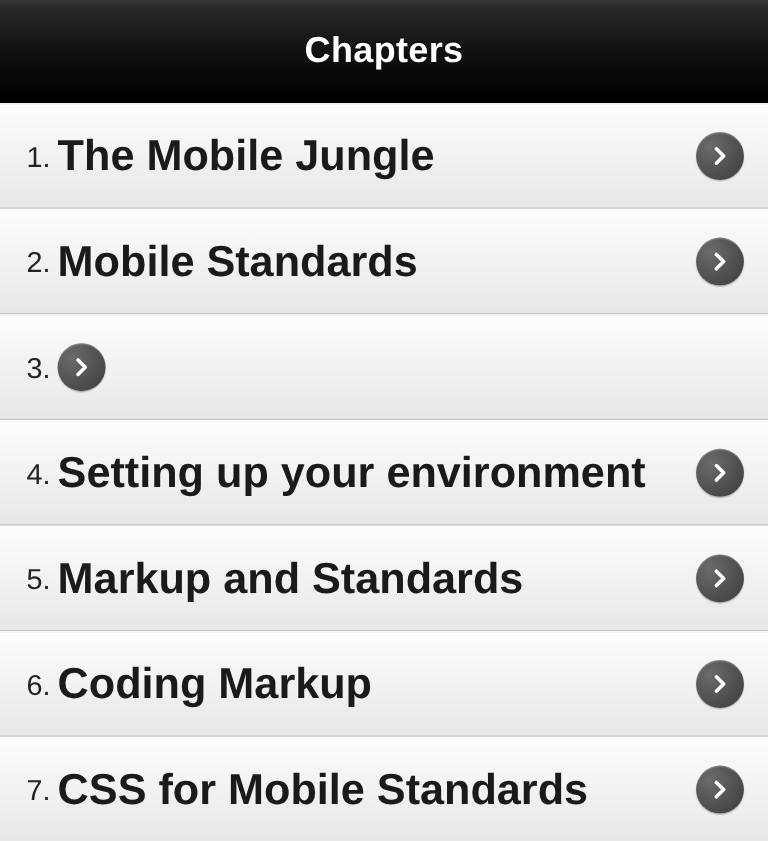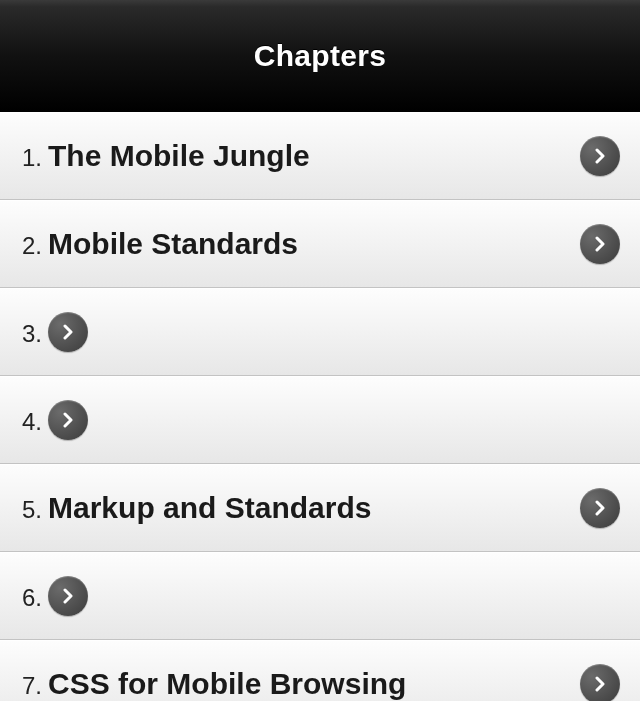--- a/index.html
+++ b/index.html
@@ -5,21 +5,21 @@
   * { box-sizing: border-box; margin: 0; padding: 0; }
   html, body {
     width: 640px;
     height: 701px;
     font-family: -apple-system, "Helvetica Neue", Helvetica, Arial, sans-serif;
     background: #d8d8d8;
     overflow: hidden;
   }
   .header {
     width: 100%;
-    height: 112px;
+    height: 86px;
     background: linear-gradient(to bottom, #3a3a3a 0%, #2a2a2a 6%, #111 50%, #000 100%);
     display: flex;
     align-items: center;
     justify-content: center;
     border-bottom: 1px solid #000;
   }
   .header-title {
     color: #fff;
     font-size: 30px;
     font-weight: 700;
@@ -42,21 +42,21 @@
   }
   .item-number {
     font-size: 24px;
     color: #222;
     font-weight: 400;
     margin-right: 6px;
     position: relative;
     top: 2px;
   }
   .item-label {
-    font-size: 30px;
+    font-size: 36px;
     font-weight: 700;
     color: #1a1a1a;
     flex: 1;
     white-space: nowrap;
     overflow: hidden;
     text-overflow: ellipsis;
     padding-right: 12px;
   }
   .chevron {
     width: 40px;
@@ -107,49 +107,51 @@
     <span class="item-number">3.</span>
     <span class="chevron">
       <svg viewBox="0 0 16 16">
           <path d="M5 2 L11 8 L5 14" stroke="#fff" stroke-width="3" fill="none" stroke-linecap="round" stroke-linejoin="round"></path>
         </svg>
     </span>
   </div>
 
   <div class="list-item">
     <span class="item-number">4.</span>
+    <span class="item-label">Setting up your environment</span>
     <span class="chevron">
       <svg viewBox="0 0 16 16">
           <path d="M5 2 L11 8 L5 14" stroke="#fff" stroke-width="3" fill="none" stroke-linecap="round" stroke-linejoin="round"></path>
         </svg>
     </span>
   </div>
 
   <div class="list-item">
     <span class="item-number">5.</span>
     <span class="item-label">Markup and Standards</span>
     <span class="chevron">
       <svg viewBox="0 0 16 16">
           <path d="M5 2 L11 8 L5 14" stroke="#fff" stroke-width="3" fill="none" stroke-linecap="round" stroke-linejoin="round"></path>
         </svg>
     </span>
   </div>
 
   <div class="list-item">
     <span class="item-number">6.</span>
+    <span class="item-label">Coding Markup</span>
     <span class="chevron">
       <svg viewBox="0 0 16 16">
           <path d="M5 2 L11 8 L5 14" stroke="#fff" stroke-width="3" fill="none" stroke-linecap="round" stroke-linejoin="round"></path>
         </svg>
     </span>
   </div>
 
   <div class="list-item">
     <span class="item-number">7.</span>
-    <span class="item-label">CSS for Mobile Browsing</span>
+    <span class="item-label">CSS for Mobile Standards</span>
     <span class="chevron">
       <svg viewBox="0 0 16 16">
           <path d="M5 2 L11 8 L5 14" stroke="#fff" stroke-width="3" fill="none" stroke-linecap="round" stroke-linejoin="round"></path>
         </svg>
     </span>
   </div>
 
 </div>
 
 </body></html>

